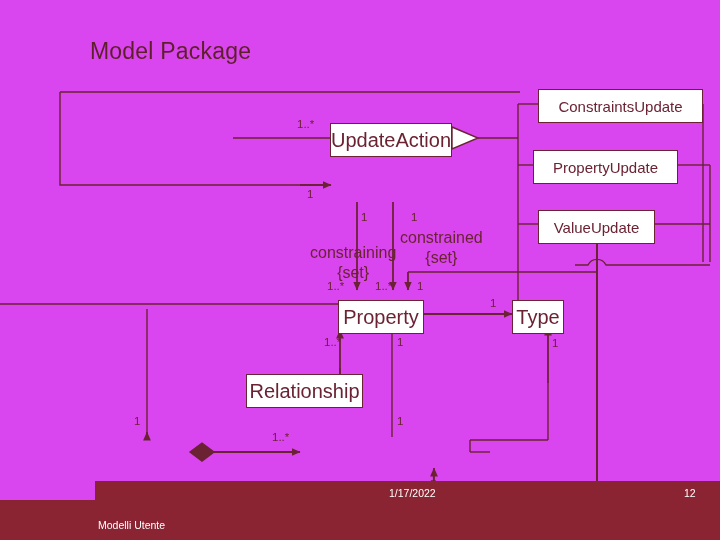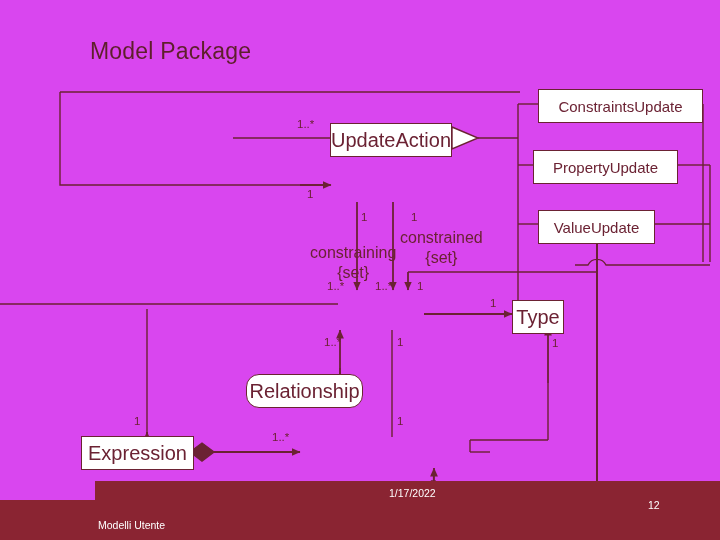--- a/index.html
+++ b/index.html
@@ -76,21 +76,21 @@
     background: #8a2432;
   }
   .foot-txt {
     position: absolute;
     color: #ffffff;
     font-size: 10.5px;
     white-space: nowrap;
   }
   #foot-left  { left: 98px;  top: 487px; margin-top: 32px; }
   #foot-mid   { left: 389px; top: 487px; }
-  #foot-right { left: 648px; top: 487px; margin-top: 12px; }
+  #foot-right { left: 684px; top: 487px; }
 </style>
 </head>
 <body>
 
 <div id="slide">
 
   <div id="title">Model Package</div>
 
   <svg id="canvas" viewBox="0 0 720 540" xmlns="http://www.w3.org/2000/svg">
     <g stroke="#6b2233" fill="none" stroke-width="1.6">
@@ -164,26 +164,26 @@
 
   <div class="cls big" style="left:330px; top:123px; width:122px; height:31px;">UpdateAction</div>
 
   <div class="cls" style="left:538px; top:89px; width:165px; height:29px;">ConstraintsUpdate</div>
 
   <div class="cls" style="left:538px; top:210px; width:117px; height:29px;">ValueUpdate</div>
 
   <div class="cls" style="left:533px; top:150px; width:145px; height:30px;">PropertyUpdate</div>
 
 
+  <div class="cls big" style="left:338px; top:300px; width:86px; height:30px;">Property</div>
 
   <div class="cls big" style="left:512px; top:300px; width:52px; height:28px;">Type</div>
 
-  <div class="cls big" style="left:246px; top:374px; width:117px; height:28px;border-radius:13px;">Relationship</div>
-
-  <div class="cls big" style="left:81px; top:436px; width:113px; height:30px;">Expression</div>
+  <div class="cls big" style="left:246px; top:374px; width:117px; height:28px;">Relationship</div>
+
 
 
   <div class="mult" style="left:297px; top:118px;">1..*</div>
 
   <div class="mult" style="left:307px; top:188px;">1</div>
 
   <div class="mult" style="left:361px; top:211px;">1</div>
 
   <div class="mult" style="left:411px; top:211px;">1</div>
 

